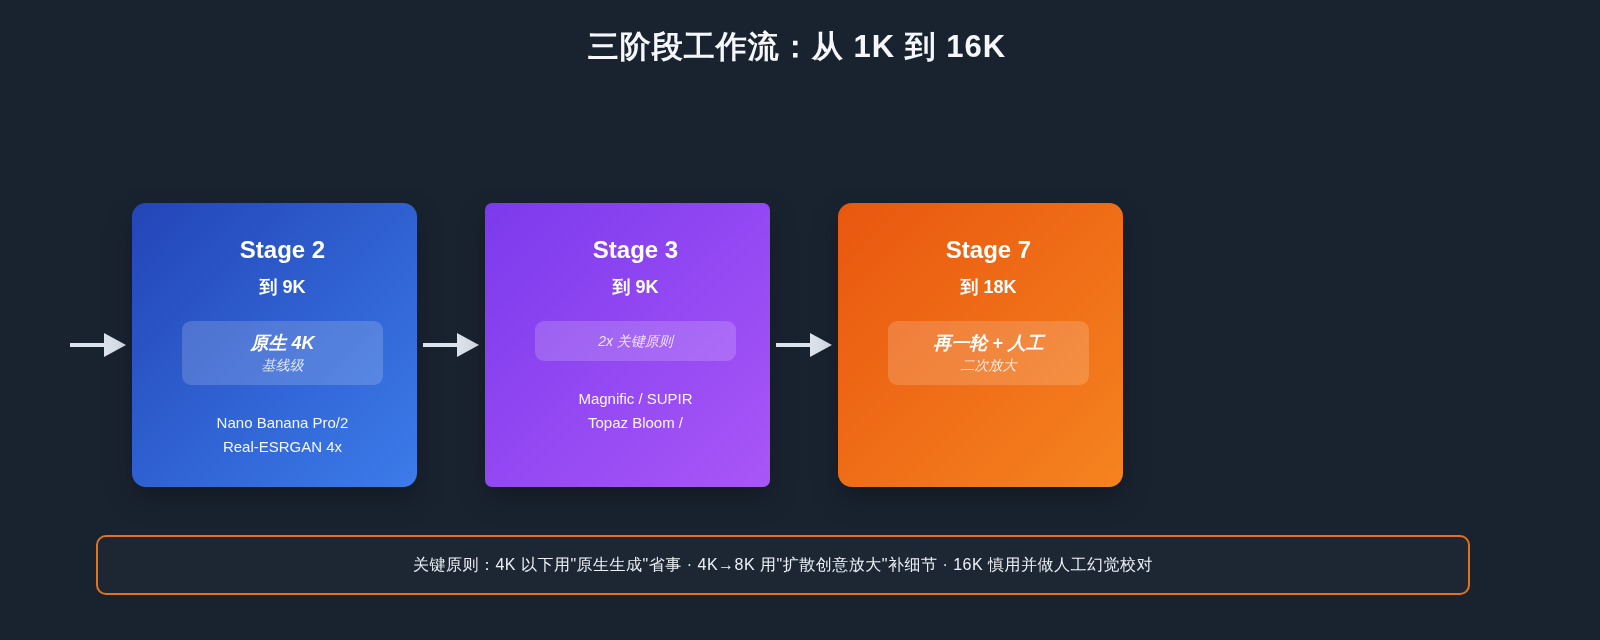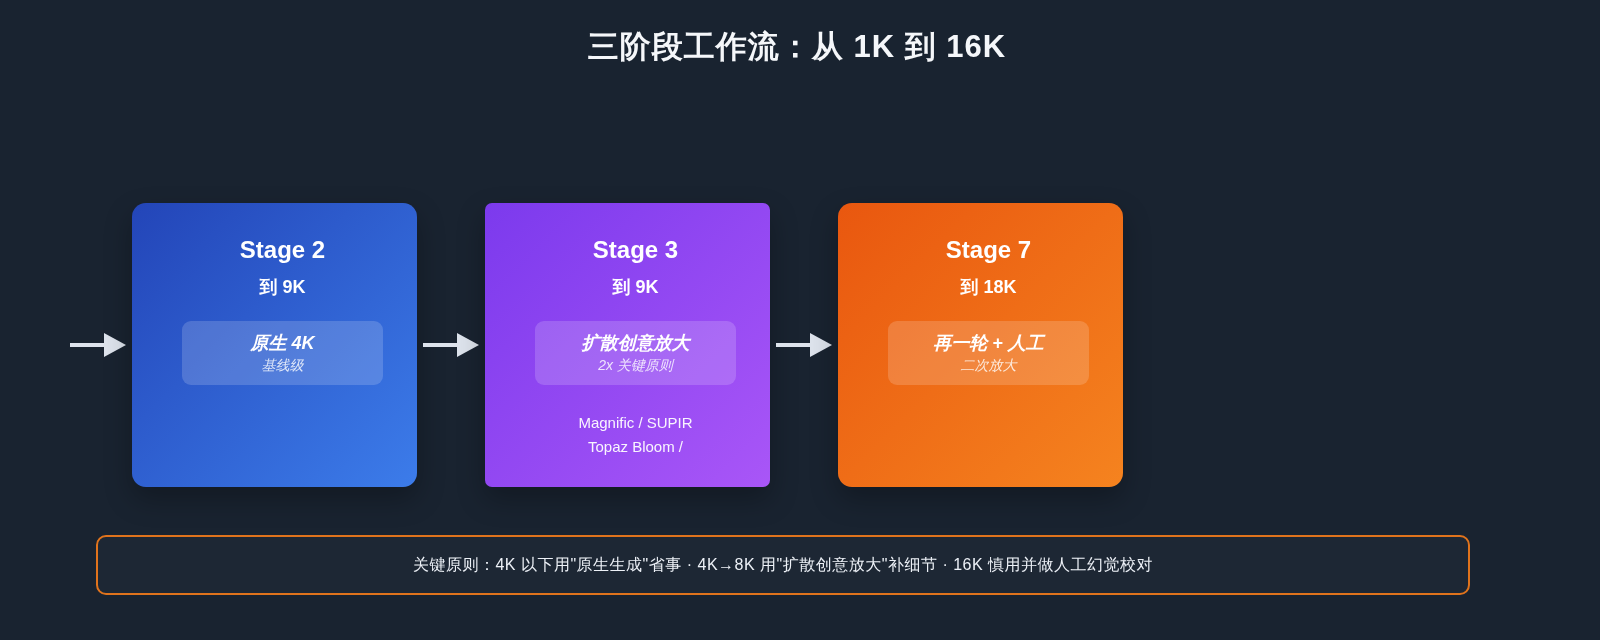--- a/index.html
+++ b/index.html
@@ -70,34 +70,37 @@
     </svg>
   </div>
 
   <div class="card theme-light" style="background: linear-gradient(135deg, rgb(35, 69, 184), rgb(60, 124, 234));">
     <div class="stage-name">Stage 2</div>
     <div class="stage-target">到 9K</div>
     <div class="method-box">
       <div class="method-title">原生 4K</div>
       <div class="method-note">基线级</div>
     </div>
+    <div class="tools">
+      <div>Nano Banana Pro/2</div>
+      <div>Real-ESRGAN 4x</div>
+    </div>
   </div>
 
   <div class="arrow-cell">
     <svg width="58" height="28" viewBox="0 0 58 28">
       <line class="arrow-line" x1="1" y1="14" x2="37" y2="14"></line>
       <polygon class="arrow-head" points="35,2 57,14 35,26"></polygon>
     </svg>
   </div>
 
   <div class="card theme-light" style="background: linear-gradient(135deg, rgb(124, 58, 237), rgb(169, 86, 247)); border-radius: 7px;">
     <div class="stage-name">Stage 3</div>
     <div class="stage-target">到 9K</div>
     <div class="method-box">
-      <div class="method-title">扩散创意放大</div>
       <div class="method-note">2x 关键原则</div>
     </div>
     <div class="tools">
       <div>Magnific / SUPIR</div>
       <div>Topaz Bloom /</div>
     </div>
   </div>
 
   <div class="arrow-cell">
     <svg width="58" height="28" viewBox="0 0 58 28">

